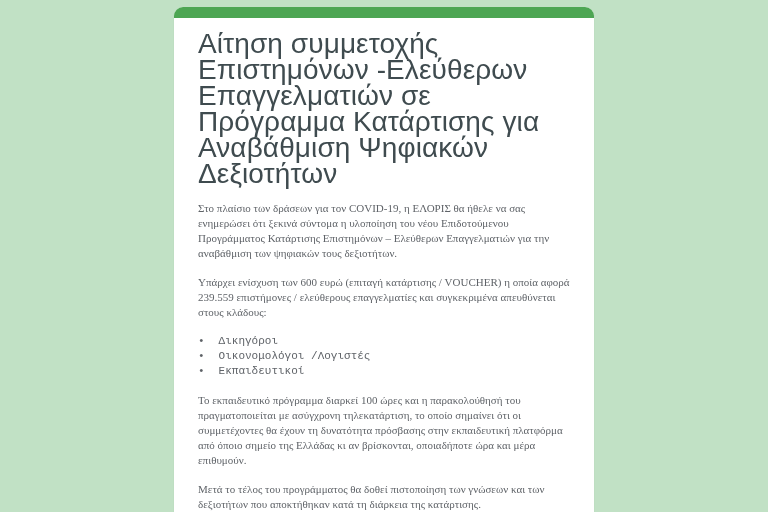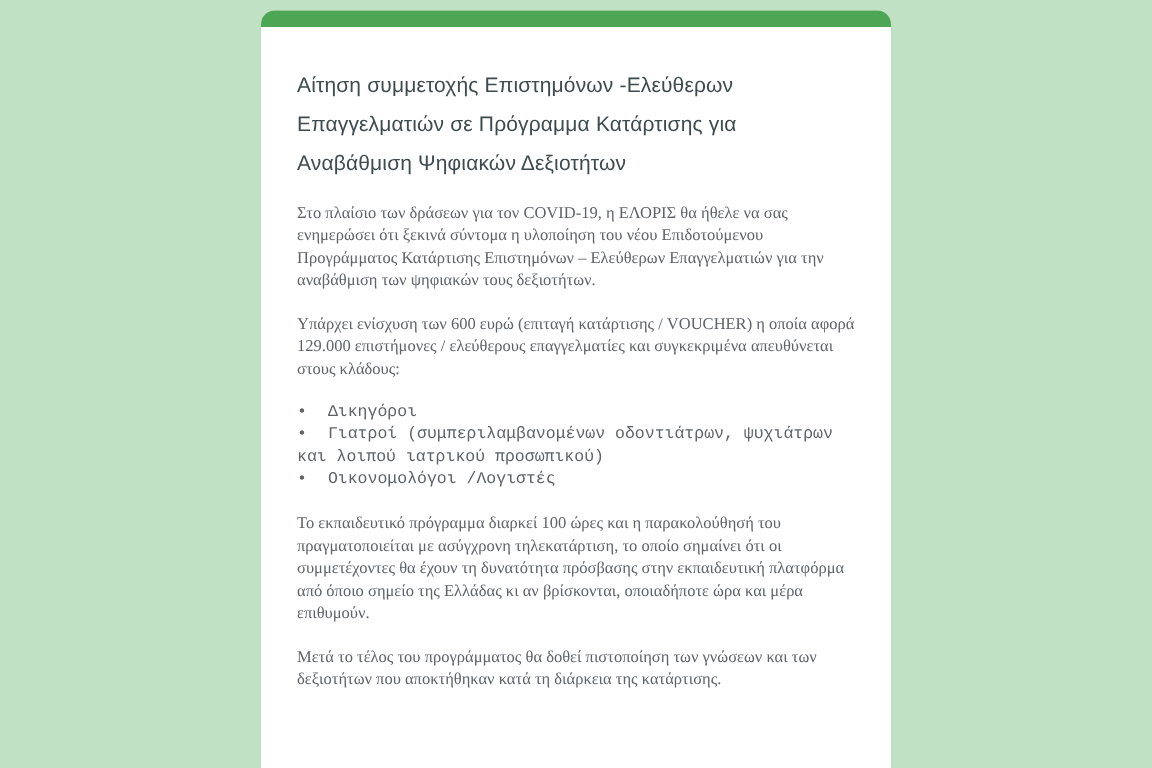--- a/index.html
+++ b/index.html
@@ -21,25 +21,25 @@
   }
   .accent-bar {
     height: 11px;
     background: #4da653;
     border-radius: 9px 9px 0 0;
   }
   .card-content {
     padding: 9px 24px 40px;
   }
   .form-title {
-    font-size: 14px;
+    font-size: 28px;
     line-height: 26px;
     font-weight: 400;
     color: #3f4b4f;
-    margin: 16px 0 0;
+    margin: 4px 0 0;
     letter-spacing: 0.1px;
   }
   .desc {
     color: #5f6368;
     font-size: 11px;
     line-height: 15px;
   }
   .desc p {
     margin: 14px 0 0;
     font-family: Liberation Serif, serif;
@@ -59,26 +59,26 @@
 <div class="form-card">
   <div class="accent-bar"></div>
   <div class="card-content">
 
     <h1 class="form-title">Αίτηση συμμετοχής Επιστημόνων -Ελεύθερων Επαγγελματιών σε Πρόγραμμα Κατάρτισης για Αναβάθμιση Ψηφιακών Δεξιοτήτων</h1>
 
     <div class="desc">
 
       <p>Στο πλαίσιο των δράσεων για τον COVID-19, η ΕΛΟΡΙΣ θα ήθελε να σας ενημερώσει ότι ξεκινά σύντομα η υλοποίηση του νέου Επιδοτούμενου Προγράμματος Κατάρτισης Επιστημόνων – Ελεύθερων Επαγγελματιών για την αναβάθμιση των ψηφιακών τους δεξιοτήτων.</p>
 
-      <p>Υπάρχει ενίσχυση των 600 ευρώ (επιταγή κατάρτισης / VOUCHER) η οποία αφορά 129.000 επιστήμονες / ελεύθερους επαγγελματίες και συγκεκριμένα απευθύνεται στους κλάδους:</p>
+      <p>Υπάρχει ενίσχυση των 600 ευρώ (επιταγή κατάρτισης / VOUCHER) η οποία αφορά 239.559 επιστήμονες / ελεύθερους επαγγελματίες και συγκεκριμένα απευθύνεται στους κλάδους:</p>
 
       <div class="bullet-list">
         <div class="bullet-item">Δικηγόροι</div>
-        <div class="bullet-item">Γιατροί (συμπεριλαμβανομένων οδοντιάτρων, ψυχιάτρων και λοιπού ιατρικού προσωπικού)</div>
         <div class="bullet-item">Οικονομολόγοι /Λογιστές</div>
+        <div class="bullet-item">Εκπαιδευτικοί</div>
       </div>
 
       <p>Το εκπαιδευτικό πρόγραμμα διαρκεί 100 ώρες και η παρακολούθησή του πραγματοποιείται με ασύγχρονη τηλεκατάρτιση, το οποίο σημαίνει ότι οι συμμετέχοντες θα έχουν τη δυνατότητα πρόσβασης στην εκπαιδευτική πλατφόρμα από όποιο σημείο της Ελλάδας κι αν βρίσκονται, οποιαδήποτε ώρα και μέρα επιθυμούν.</p>
 
       <p>Μετά το τέλος του προγράμματος θα δοθεί πιστοποίηση των γνώσεων και των δεξιοτήτων που αποκτήθηκαν κατά τη διάρκεια της κατάρτισης.</p>
 
     </div>
   </div>
 </div>
 

